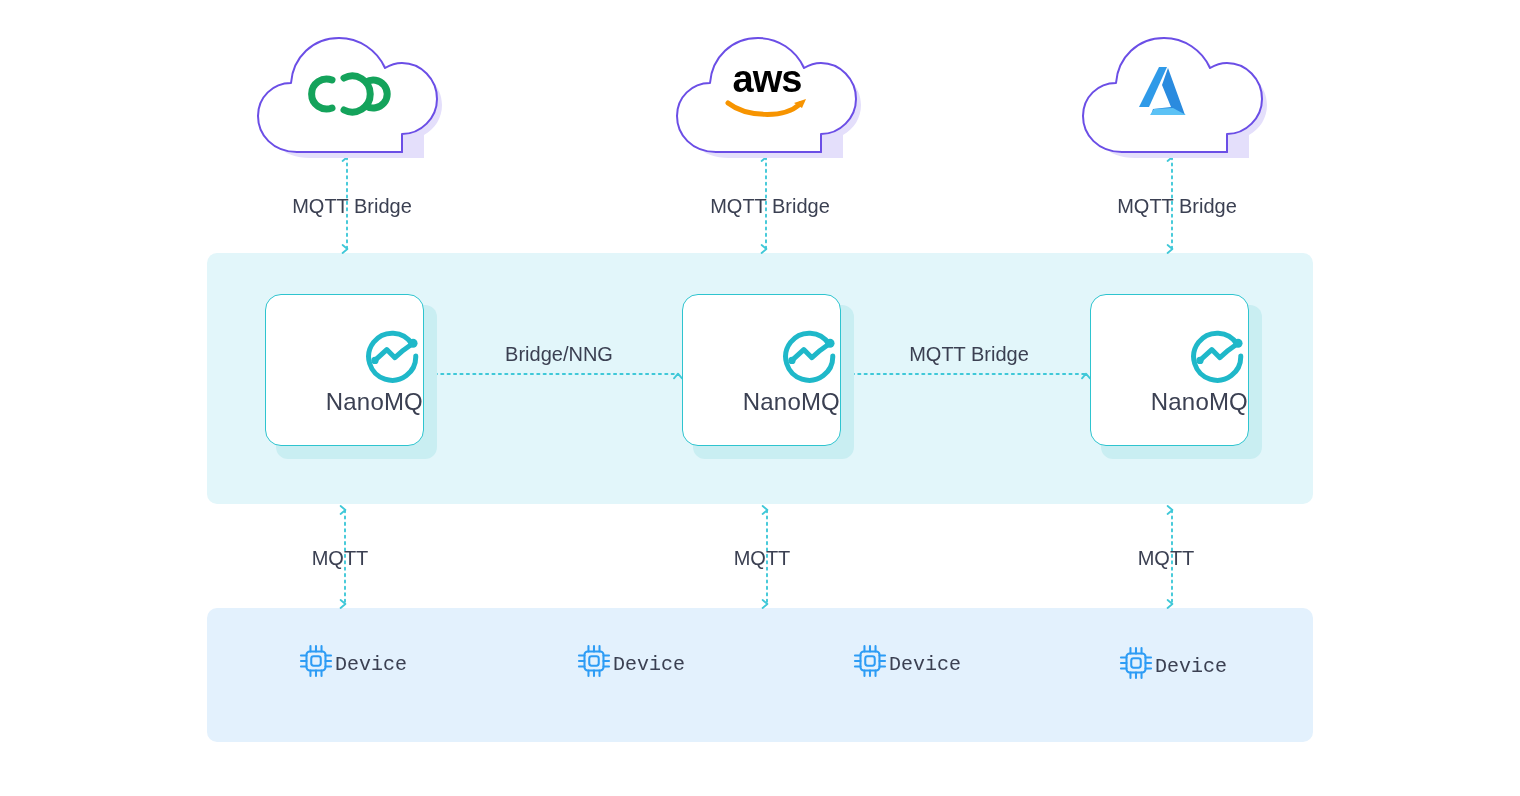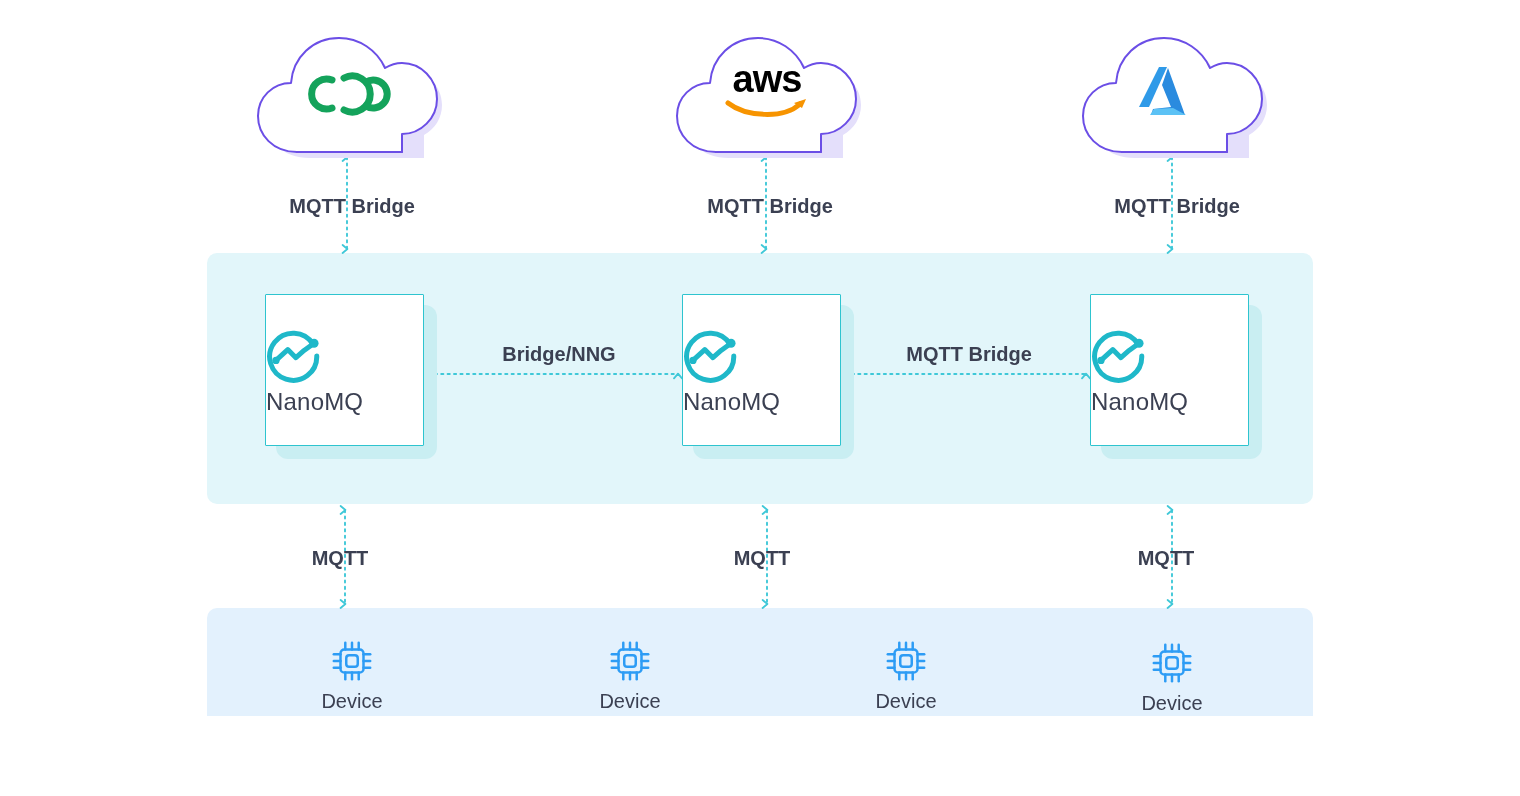--- a/index.html
+++ b/index.html
@@ -8,21 +8,21 @@
     padding: 0;
     background: #ffffff;
   }
   body {
     font-family: "Liberation Sans", sans-serif;
     -webkit-font-smoothing: antialiased;
   }
   #stage {
     position: relative;
     width: 1520px;
-    height: 716px;
+    height: 796px;
     background: #ffffff;
     overflow: hidden;
   }
 
   
   .band {
     position: absolute;
     border-radius: 10px;
   }
   .band-broker {
@@ -78,64 +78,65 @@
     background: #c9eef2;
     border-radius: 12px;
   }
   .nano-card {
     position: absolute;
     left: 0; top: 0;
     width: 159px;
     height: 152px;
     background: #ffffff;
     border: 1.6px solid #2ec4cf;
-    border-radius: 1px;
+    border-radius: 16px;
     box-sizing: border-box;
     display: flex;
     flex-direction: column;
-    align-items: flex-start;
+    align-items: flex-end;
     justify-content: center;
   }
   .nano-logo {
     width: 58px;
     height: 58px;
     margin-bottom: 6px;
   }
   .nano-label {
     font-size: 24px;
     color: #3b4052;
     letter-spacing: 0.2px;
     line-height: 1;
   }
 
   
   .device-node {
     position: absolute;
     width: 110px;
     display: flex;
-    flex-direction: column;
+    flex-direction: row;
     align-items: center;
+    font-family: Liberation Mono, monospace;
   }
   .device-icon { width: 46px; height: 46px; }
   .device-label {
     margin-top: 7px;
     font-size: 20px;
     color: #3b4052;
     line-height: 1;
   }
 
   
   .conn-label {
     position: absolute;
     font-size: 20px;
     color: #3b4052;
     white-space: nowrap;
     line-height: 1;
   }
-  .conn-label.centered { transform: translateX(-50%); font-weight: bold; }
+  .conn-label.centered { transform: translateX(-50%); }
 
   
   .arrow-layer {
     position: absolute;
     left: 0; top: 0;
     width: 1520px;
     height: 796px;
     pointer-events: none;
   }
 </style>

